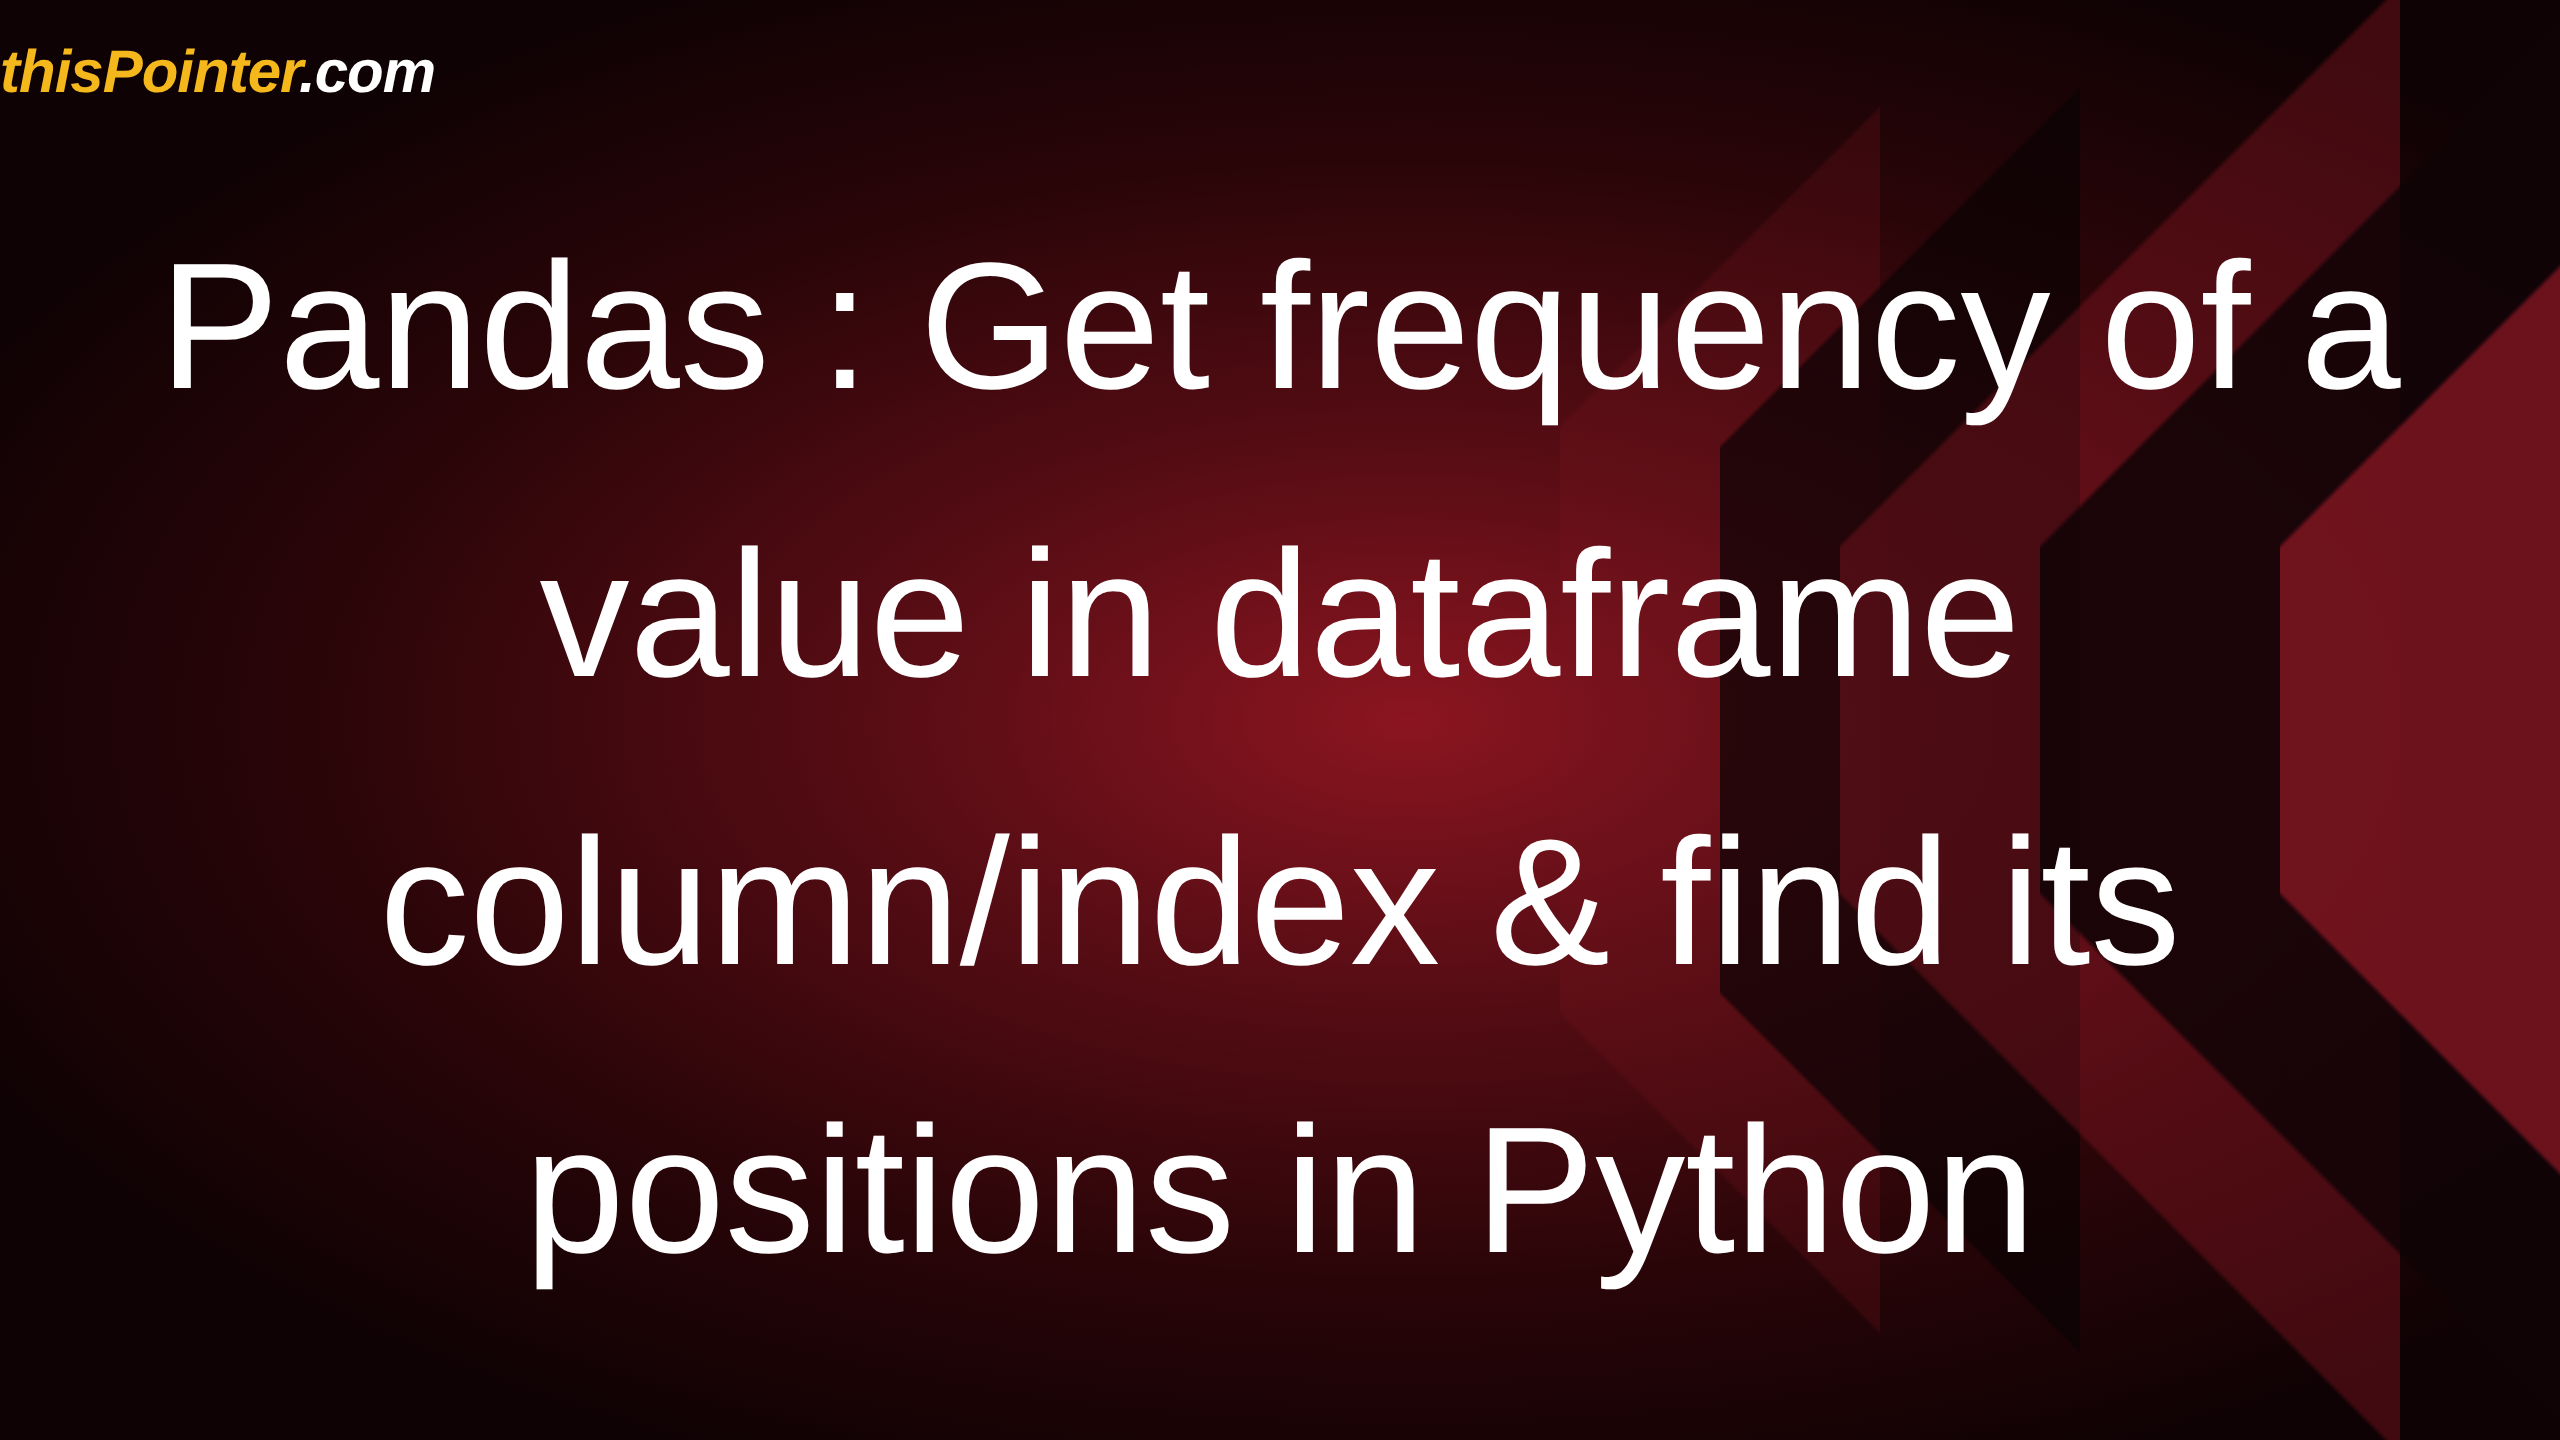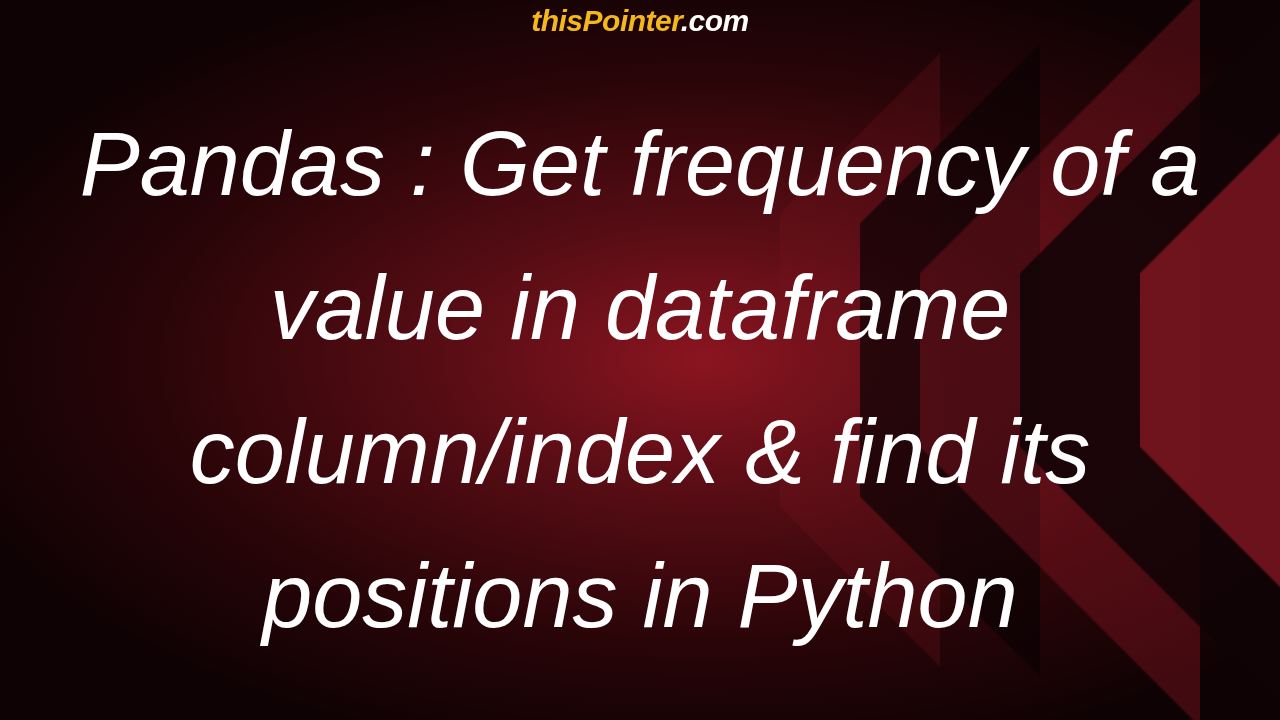--- a/index.html
+++ b/index.html
@@ -44,44 +44,42 @@
       bottom: 0;
       background: linear-gradient(45deg, transparent 49.5%, var(--c) 50%);
     }
     .chev1 { right: -140px; --c: rgba(180, 30, 45, 0.55); }
     .chev2 { right: -20px; --c: rgba(15, 3, 6, 0.85); }
     .chev3 { right: 80px; --c: rgba(140, 22, 35, 0.4); }
     .chev4 { right: 240px; --c: rgba(10, 2, 4, 0.7); width:180px; }
     .chev5 { right: 340px; --c: rgba(120, 20, 30, 0.25); width:160px;}
     .brand {
       position: absolute;
-      top: 4px;
+      top: 20px;
       left: 0;
       width: 100%;
-      text-align: center;
       font-family: Arial, Helvetica, sans-serif;
       font-weight: 900;
       font-style: italic;
       font-size: 30px;
       letter-spacing: -0.5px;
       z-index: 10;
     }
     .brand .p1 { color: #f5b81c; }
     .brand .p2 { color: #ffffff; }
     .headline {
       position: absolute;
       top: 60px;
       left: 0;
       width: 100%;
       height: 640px;
       display: flex;
       align-items: center;
       justify-content: flex-end;
       z-index: 10;
-      font-style: italic;
     }
     .headline h1 {
       color: #ffffff;
       font-weight: 350;
       font-size: 90px;
       line-height: 1.6;
       text-align: center;
       padding: 0 60px;
       letter-spacing: 0px;
     }

